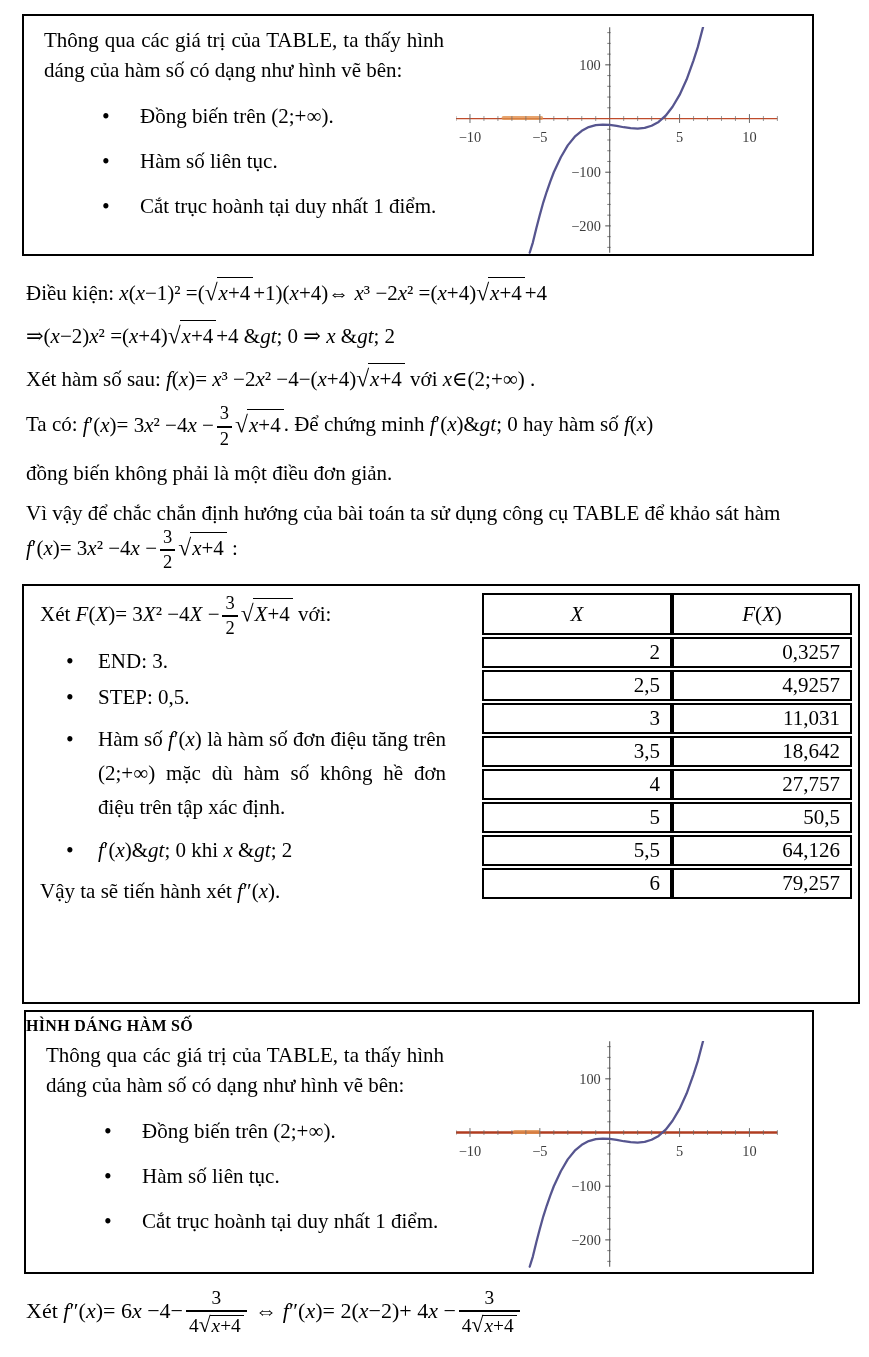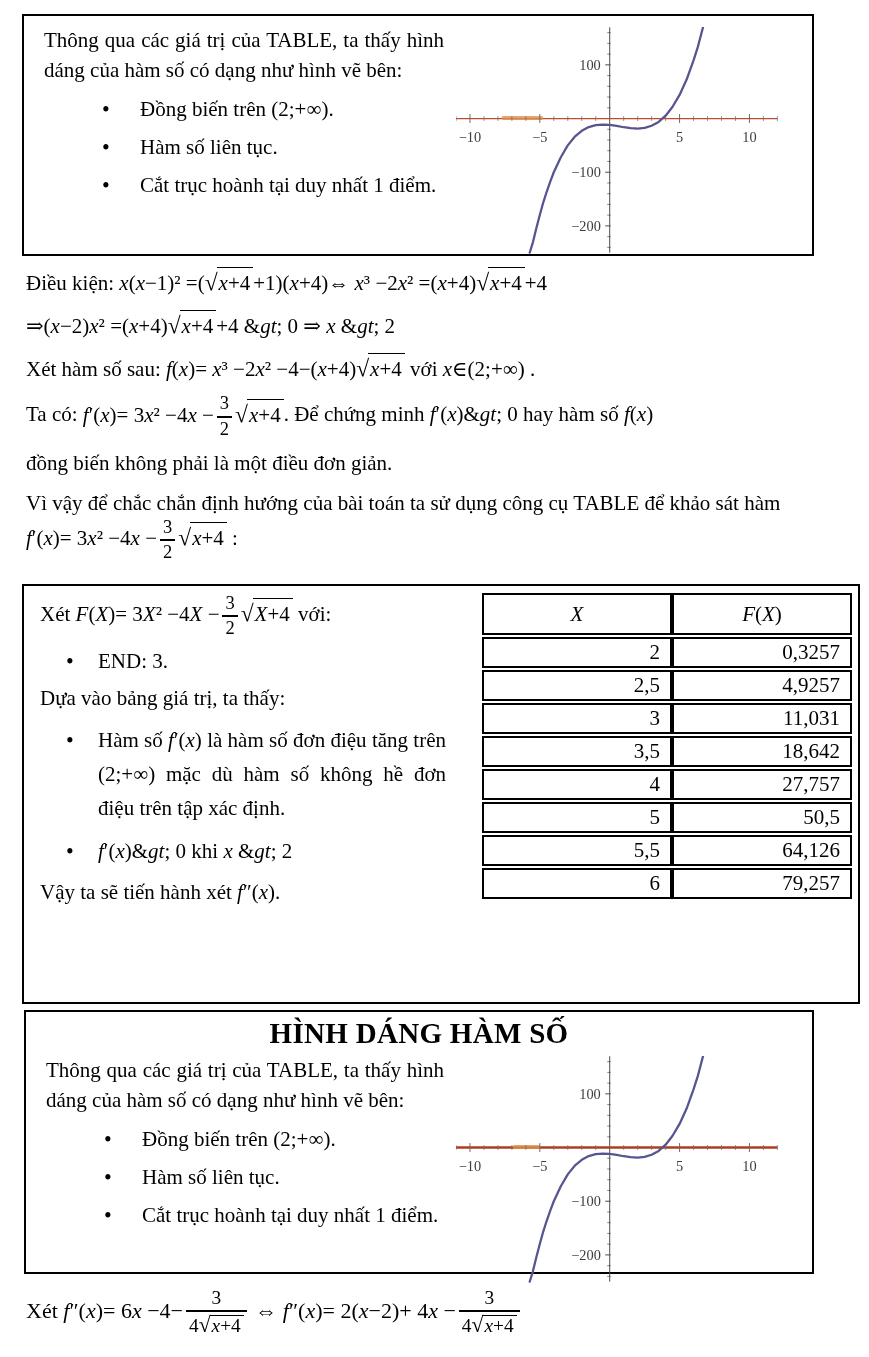--- a/index.html
+++ b/index.html
@@ -7,46 +7,46 @@
   .page {
     position: relative; width: 869px; height: 1357px; overflow: hidden;
     background: #fff; color: #000;
     font-family: "Liberation Serif", "DejaVu Serif", serif;
   }
   .box { border: 2px solid #000; background: #fff; }
   .box1 { margin: 14px 0 0 22px; width: 792px; height: 242px; display: flex; }
   .box-left { width: 432px; padding: 8px 2px 0 20px; font-size: 21px; line-height: 1.42; }
   .para { margin: 2px 6px 0 0; text-align: justify; }
   ul.bullets { list-style: none; margin: 8px 0 0 0; padding: 0; }
-  ul.bullets li { position: relative; margin: 9px 0; line-height: 1.4; }
+  ul.bullets li { position: relative; margin: 16px 0; line-height: 1.4; }
   ul.bullets.wide li { padding-left: 96px; }
   ul.bullets.wide li::before { content: "\2022"; position: absolute; left: 58px; font-size: 1.05em; }
   ul.bullets.tight li { padding-left: 58px; margin: 7px 0; }
   ul.bullets.tight li::before { content: "\2022"; position: absolute; left: 26px; font-size: 1.05em; }
   ul.bullets.just li { text-align: justify; padding-right: 28px; line-height: 1.62; margin: 9px 0; }
   .graph-wrap { flex: 1; display: flex; align-items: flex-end; padding: 6px 0 0 4px; }
   svg.graph { width: 356px; height: 227px; display: block; }
   svg.graph text { font-family: "Liberation Serif", serif; }
 
-  .eqs { height: 328px; overflow: hidden; margin: 0 20px 0 26px; padding-top: 0; font-size: 21px; }
+  .eqs { height: 328px; overflow: hidden; margin: 0 20px 0 26px; padding-top: 10px; font-size: 21px; }
   .eq-line { margin: 9px 0; line-height: 1.45; }
 
   .box2 { margin: 0 0 0 22px; width: 838px; height: 420px; display: flex; }
   .b2-left { width: 450px; padding: 4px 0 0 16px; font-size: 21px; line-height: 1.45; }
   .b2-left .intro { margin: 4px 0 2px; }
   .mid { margin: 5px 0 2px; }
   .closing { margin: 8px 0 0; }
   .b2-right { flex: 1; padding: 5px 6px 0 8px; }
   table.vals { width: 100%; border-collapse: separate; border-spacing: 0 2px; font-size: 21px; }
   table.vals th { border: 2px solid #000; height: 42px; font-weight: normal; text-align: center; }
   table.vals td { border: 2px solid #000; height: 27px; text-align: right; padding: 1px 10px 1px 2px; }
   table.vals td.xcol { width: 190px; }
 
   .box3 { margin: 6px 0 0 24px; width: 790px; height: 264px; }
-  .box3-title { margin: 5px 0 0; text-align: center; font-size: 29px; font-weight: bold; letter-spacing: 0.3px; }
+  .box3-title { margin: 5px 0 0; text-align: left; font-size: 16px; font-weight: bold; letter-spacing: 0.3px; }
   .box3-content { display: flex; }
   .box3 .box-left { padding-top: 2px; }
   .box3 .para { margin-top: 4px; }
 
   .bottom-eq { margin: 14px 20px 0 26px; font-size: 22px; line-height: 1.4; }
 
   
   .math { white-space: nowrap; }
   .math i { font-style: italic; }
   .frac { display: inline-block; vertical-align: middle; text-align: center; margin: 0 3px; line-height: 1.05; }
@@ -137,22 +137,22 @@
     <div class="eq-line">Ta có:  <span class="math"><i>f</i>′(<i>x</i>)= 3<i>x</i>² −4<i>x</i> −<span class="frac"><span class="fn">3</span><span class="fd">2</span></span><span class="sqrt"><span class="sq-sym">√</span><span class="sq-body"><i>x</i>+4</span></span></span>. Để chứng minh <span class="math"><i>f</i>′(<i>x</i>)&amp;<i>gt</i>; 0</span> hay hàm số <span class="math"><i>f</i>(<i>x</i>)</span></div>
     <div class="eq-line">đồng biến không phải là một điều đơn giản.</div>
     <div class="eq-line">Vì vậy để chắc chắn định hướng của bài toán ta sử dụng công cụ TABLE để khảo sát hàm <span class="math"><i>f</i>′(<i>x</i>)= 3<i>x</i>² −4<i>x</i> −<span class="frac"><span class="fn">3</span><span class="fd">2</span></span><span class="sqrt"><span class="sq-sym">√</span><span class="sq-body"><i>x</i>+4</span></span></span> :</div>
   </section>
 
   <section class="box box2">
     <div class="b2-left">
       <div class="eq-line intro">Xét <span class="math"><i>F</i>(<i>X</i>)= 3<i>X</i>² −4<i>X</i> −<span class="frac"><span class="fn">3</span><span class="fd">2</span></span><span class="sqrt"><span class="sq-sym">√</span><span class="sq-body"><i>X</i>+4</span></span></span> với:</div>
       <ul class="bullets tight">
           <li>END: 3.</li>
+          <li>STEP: 0,5.</li>
         </ul>
-      <p class="mid">Dựa vào bảng giá trị, ta thấy:</p>
       <ul class="bullets tight just">
           <li>Hàm số <span class="math"><i>f</i>′(<i>x</i>)</span> là hàm số đơn điệu tăng trên <span class="math">(2;+∞)</span> mặc dù hàm số không hề đơn điệu trên tập xác định.</li>
           <li><span class="math"><i>f</i>′(<i>x</i>)&amp;<i>gt</i>; 0</span> khi <span class="math"><i>x</i> &amp;<i>gt</i>; 2</span></li>
         </ul>
       <p class="closing">Vậy ta sẽ tiến hành xét <span class="math"><i>f</i>″(<i>x</i>)</span>.</p>
     </div>
     <div class="b2-right">
       <table class="vals">
           <thead>
             <tr>

